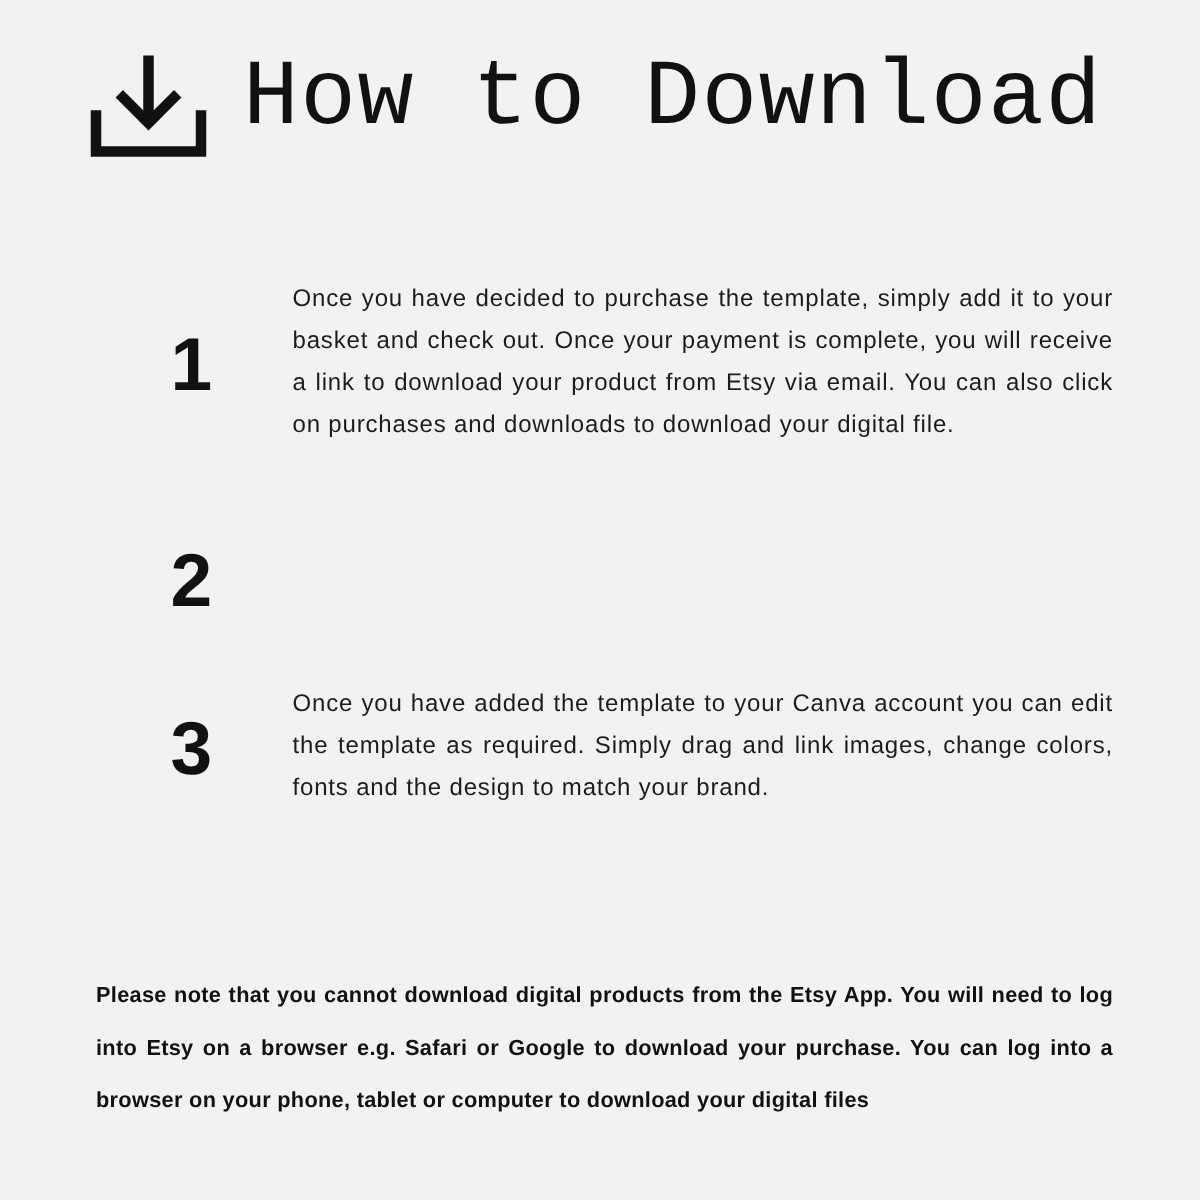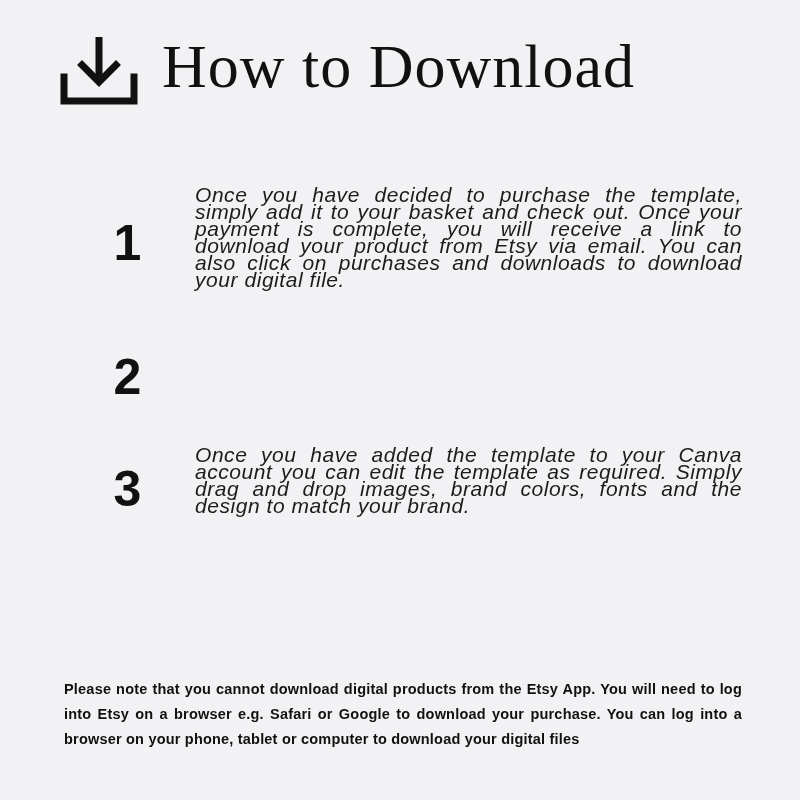--- a/index.html
+++ b/index.html
@@ -30,21 +30,21 @@
     box-sizing: border-box;
   }
   .download-icon {
     width: 78px;
     height: 70px;
     margin-right: 24px;
     flex: 0 0 auto;
     display: block;
   }
   .title {
-    font-family: Liberation Serif, serif;
+    font-family: Liberation Mono, monospace;
     font-size: 62px;
     font-weight: 400;
     letter-spacing: 1px;
     line-height: 1;
     color: #111111;
     margin: 0;
     padding-bottom: 8px;
     white-space: nowrap;
   }
 
@@ -66,43 +66,42 @@
     font-size: 50px;
     line-height: 1;
     color: #111111;
     text-align: center;
     padding-top: 36px;
     box-sizing: border-box;
   }
   .step-text {
     flex: 1 1 auto;
     font-family: "Liberation Sans", sans-serif;
-    font-size: 21px;
-    line-height: 17px;
+    font-size: 16px;
+    line-height: 28px;
     letter-spacing: 0.55px;
     color: #1c1c1c;
     text-align: justify;
     text-align-last: left;
     padding-top: 4px;
-    font-style: italic;
   }
 
   .step-2 .step-number { padding-top: 24px; }
   .step-3 .step-number { padding-top: 22px; }
 
   
   .footer-note {
     position: absolute;
     left: 64px;
     right: 58px;
     bottom: 48px;
     font-family: "Liberation Sans", sans-serif;
     font-weight: 700;
     font-size: 14.5px;
-    line-height: 25px;
+    line-height: 35px;
     letter-spacing: 0.2px;
     color: #111111;
     text-align: justify;
     text-align-last: left;
   }
 </style>
 </head>
 <body>
 
 <div class="page">
@@ -122,20 +121,20 @@
       <div class="step-number">1</div>
       <div class="step-text">Once you have decided to purchase the template, simply add it to your basket and check out. Once your payment is complete, you will receive a link to download your product from Etsy via email. You can also click on purchases and downloads to download your digital file.</div>
     </div>
 
     <div class="step step-2">
       <div class="step-number">2</div>
     </div>
 
     <div class="step step-3">
       <div class="step-number">3</div>
-      <div class="step-text">Once you have added the template to your Canva account you can edit the template as required. Simply drag and drop images, brand colors, fonts and the design to match your brand.</div>
+      <div class="step-text">Once you have added the template to your Canva account you can edit the template as required. Simply drag and link images, change colors, fonts and the design to match your brand.</div>
     </div>
 
   </div>
 
   <div class="footer-note">Please note that you cannot download digital products from the Etsy App. You will need to log into Etsy on a browser e.g. Safari or Google to download your purchase. You can log into a browser on your phone, tablet or computer to download your digital files</div>
 
 </div>
 
 </body></html>

